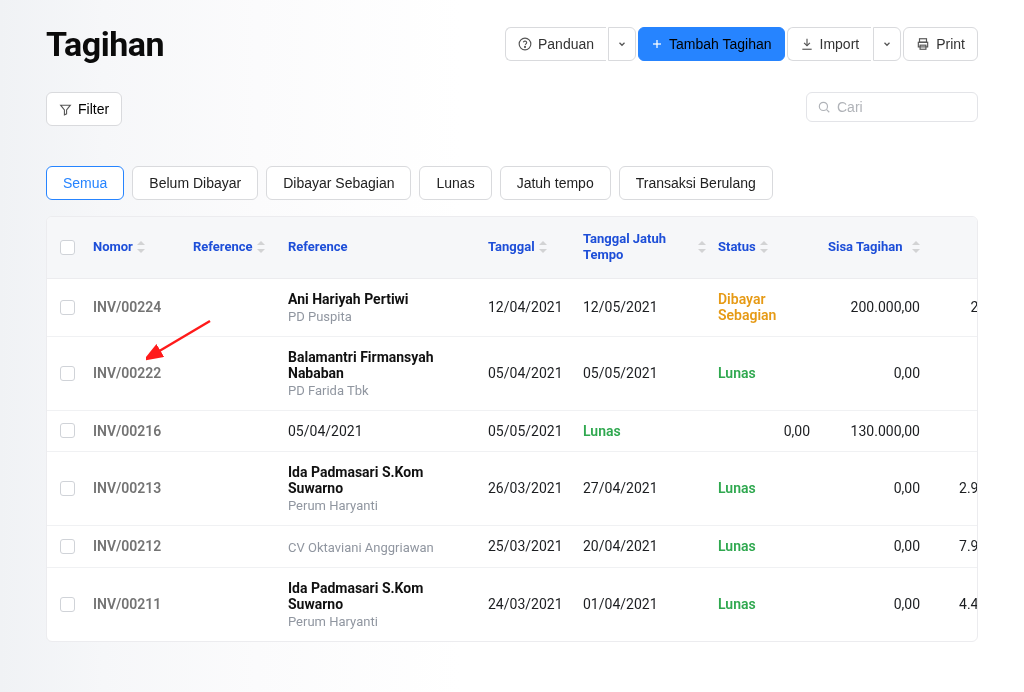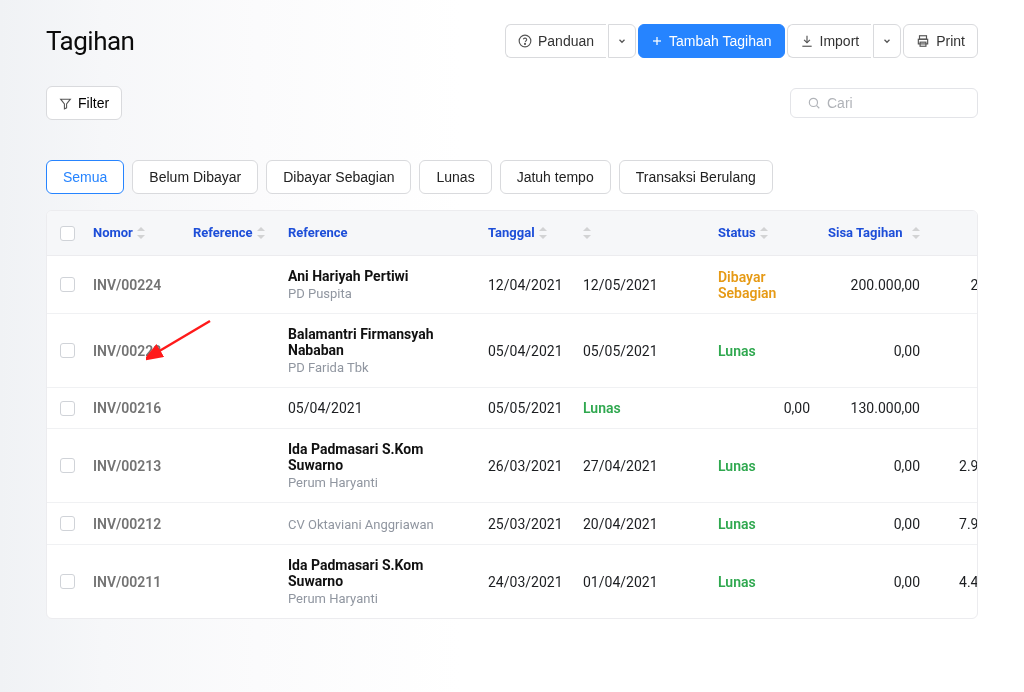--- a/index.html
+++ b/index.html
@@ -6,42 +6,42 @@
   body {
     font-family: -apple-system, BlinkMacSystemFont, "Segoe UI", Roboto, "Helvetica Neue", Arial, sans-serif;
     background: linear-gradient(to right, #f0f2f5 0%, #f6f7f9 10%, #fbfbfc 25%, #ffffff 45%);
     color: #1c1e21;
     font-size: 14px;
     min-height: 692px;
     padding: 0 6px;
   }
   .container { padding: 24px 40px 0 40px; max-width: 1024px; position: relative; }
   .header-row { display: flex; align-items: center; justify-content: space-between; margin-bottom: 28px; }
-  .page-title { font-size: 26px; font-weight: 400; letter-spacing: -0.5px; color: #0b0b0b; }
+  .page-title { font-size: 34px; font-weight: 700; letter-spacing: -0.5px; color: #0b0b0b; }
   .actions { display: flex; gap: 2px; align-items: center; }
   .btn {
     display: inline-flex; align-items: center; gap: 6px;
     border: 1px solid #d9dadd; background: #fff; color: #333; border-radius: 6px;
     padding: 6px 12px; font-size: 14px; cursor: pointer; height: 34px;
   }
   .btn.split-main { border-top-right-radius: 0; border-bottom-right-radius: 0; border-right: none; }
   .btn.split-caret { border-top-left-radius: 0; border-bottom-left-radius: 0; padding: 6px 8px; }
-  .btn-primary { background: #2684ff; border-color: #2684ff; color: #ffffff; }
+  .btn-primary { background: #2684ff; border-color: #2684ff; color: #000000; }
   .icon { display: inline-flex; }
   svg { display: block; }
 
-  .toolbar-row { display: flex; align-items: center; justify-content: space-between; margin-bottom: 40px; gap: 27px; }
+  .toolbar-row { display: flex; align-items: flex-start; justify-content: space-between; margin-bottom: 40px; gap: 27px; }
   .filter-btn {
     display: inline-flex; align-items: center; gap: 6px;
     border: 1px solid #d9dadd; background: #fff; border-radius: 6px;
     padding: 6px 12px; font-size: 14px; cursor: pointer; height: 34px;
   }
   .search-wrap {
     display: flex; align-items: center; gap: 6px; border: 1px solid #e3e4e8; border-radius: 6px;
-    padding: 6px 16px; width: 188px; color: #9aa0a6; background: #fff;
+    padding: 6px 10px; width: 172px; color: #9aa0a6; background: #fff;
   }
   .search-wrap input { border: none; outline: none; font-size: 14px; width: 100%; color: #333; background: transparent; }
   .search-wrap input::placeholder { color: #b0b3b8; }
 
   .tabs { display: flex; gap: 8px; margin-bottom: 16px; flex-wrap: wrap; }
   .tab {
     border: 1px solid #d9dadd; background: #fff; color: #222; border-radius: 6px;
     padding: 8px 16px; font-size: 14px; cursor: pointer;
   }
   .tab.active { border-color: #2684ff; color: #2684ff; }
@@ -196,20 +196,21 @@
       <div class="th">
         <span>Tanggal</span>
         <span class="sorter">
             <svg width="8" height="12" viewBox="0 0 8 12">
               <polygon points="4,0 8,4 0,4" fill="#777"></polygon>
               <polygon points="0,8 8,8 4,12" fill="#777"></polygon>
             </svg>
           </span>
       </div>
       <div class="th wrap">
+        <span>Tanggal Jatuh Tempo</span>
         <span class="sorter">
             <svg width="8" height="12" viewBox="0 0 8 12">
               <polygon points="4,0 8,4 0,4" fill="#777"></polygon>
               <polygon points="0,8 8,8 4,12" fill="#777"></polygon>
             </svg>
           </span>
       </div>
       <div class="th">
         <span>Status</span>
         <span class="sorter">

